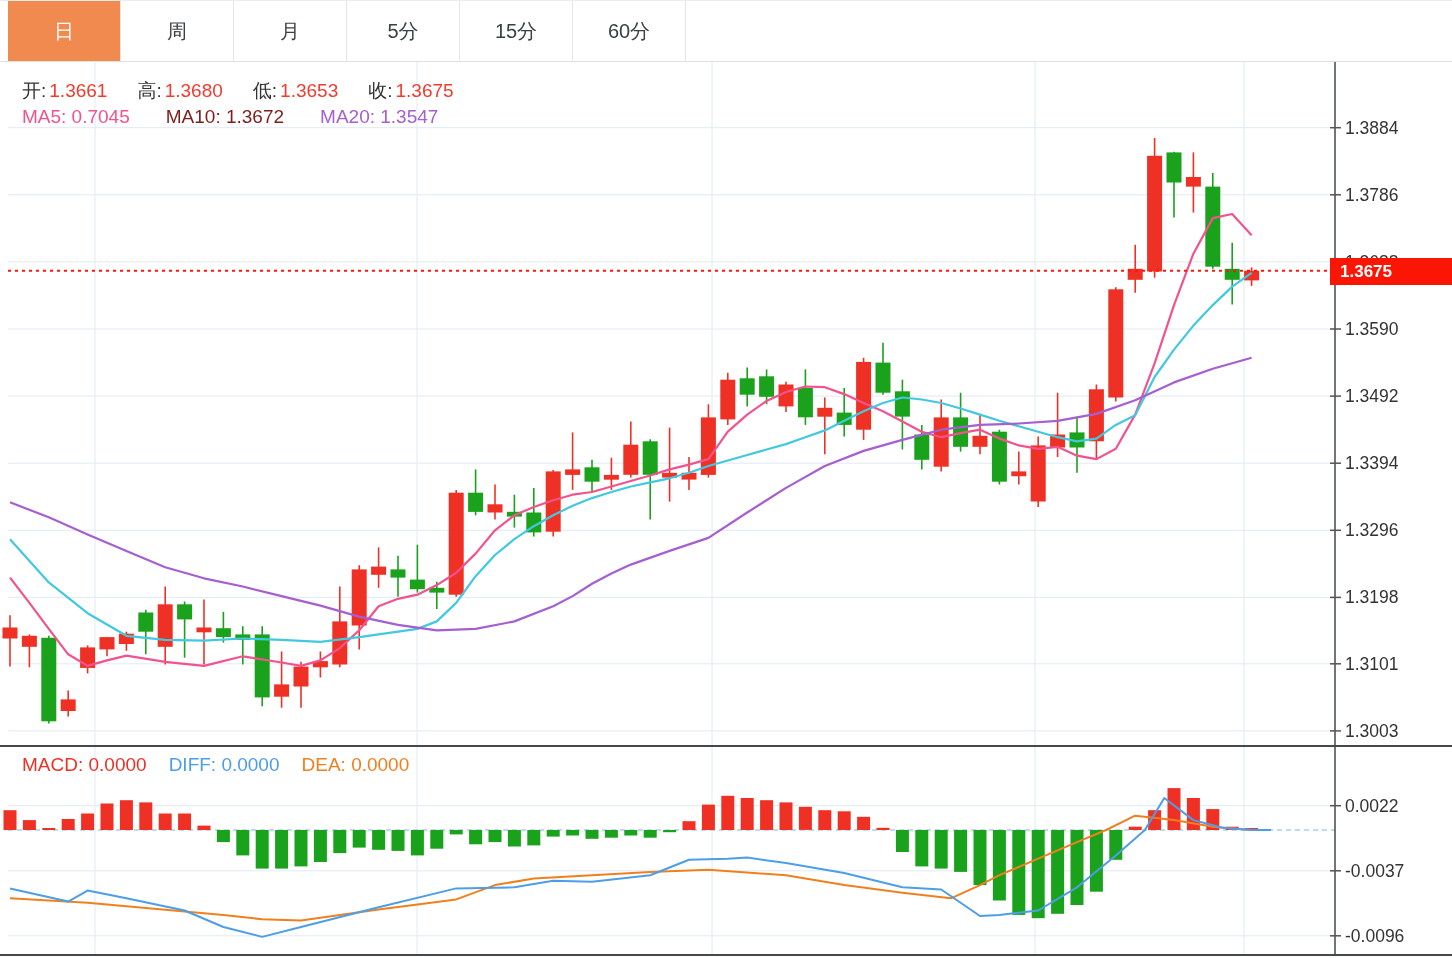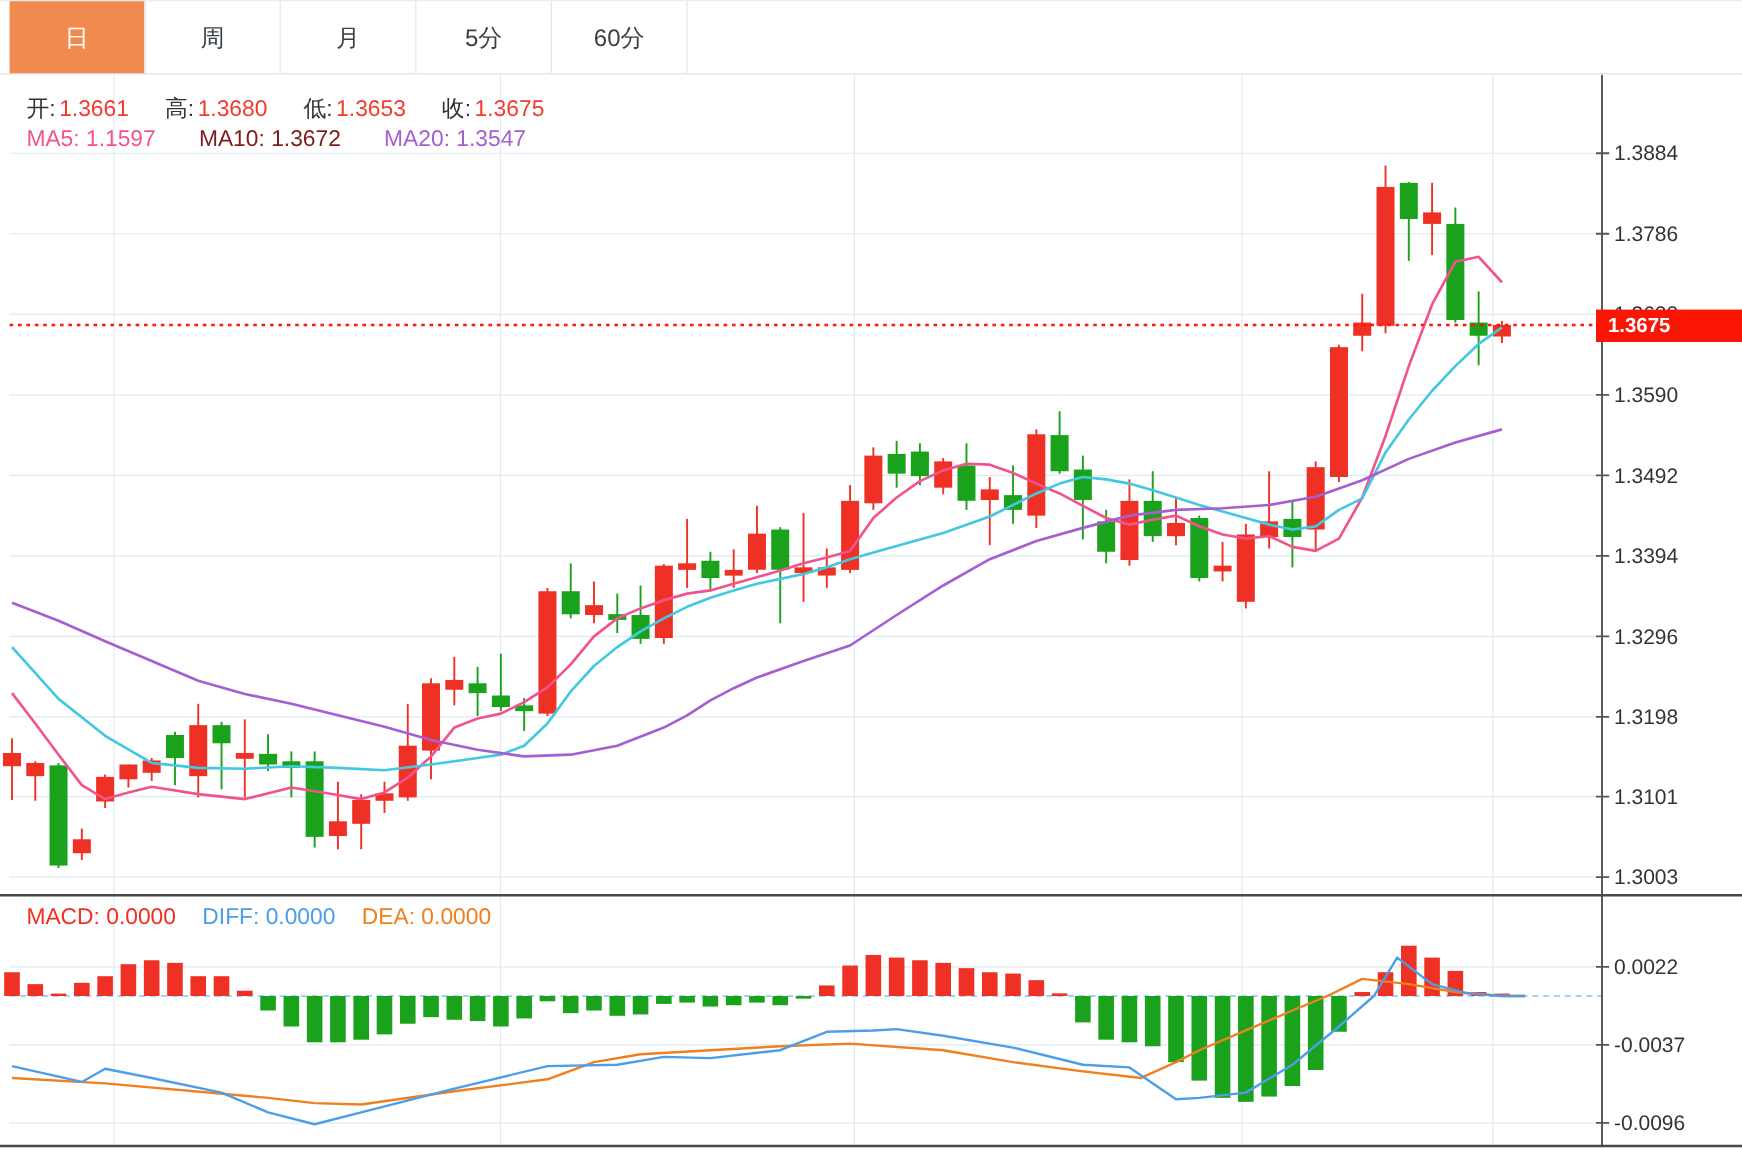--- a/index.html
+++ b/index.html
@@ -24,20 +24,21 @@
 </style>
 </head>
 <body>
 
 <div class="app">
   <div class="tabbar" id="tabbar">
       <div class="tab active">日</div>
       <div class="tab">周</div>
       <div class="tab">月</div>
       <div class="tab">5分</div>
+      <div class="tab">15分</div>
       <div class="tab">60分</div>
     </div>
 
   <svg id="chart-svg" width="1452" height="958" viewBox="0 0 1452 958">
       <g>
         <line x1="95" y1="62" x2="95" y2="955" stroke="#e0eaf3" stroke-width="1"></line>
         <line x1="417" y1="62" x2="417" y2="955" stroke="#e0eaf3" stroke-width="1"></line>
         <line x1="712" y1="62" x2="712" y2="955" stroke="#e0eaf3" stroke-width="1"></line>
         <line x1="1035" y1="62" x2="1035" y2="955" stroke="#e0eaf3" stroke-width="1"></line>
         <line x1="1244" y1="62" x2="1244" y2="955" stroke="#e0eaf3" stroke-width="1"></line>
@@ -294,19 +295,19 @@
         <line x1="1330" y1="935.8" x2="1341" y2="935.8" stroke="#555" stroke-width="1.5"></line>
         <text x="1345" y="941.8" font-size="17.5" fill="#333333">-0.0096</text>
       </g>
       <g>
   <line x1="0" y1="746" x2="1452" y2="746" stroke="#45484d" stroke-width="2"></line>
   <line x1="0" y1="955" x2="1452" y2="955" stroke="#45484d" stroke-width="2"></line>
 </g>
     </svg>
 
   <div class="legend" id="ohlc-legend" style="left:22px;top:78px;"><span class="ohlc-pair"><span style="color: rgb(51, 51, 51);">开:</span><span class="val" style="color: rgb(242, 59, 46);">1.3661</span></span><span class="ohlc-pair"><span style="color: rgb(51, 51, 51);">高:</span><span class="val" style="color: rgb(242, 59, 46);">1.3680</span></span><span class="ohlc-pair"><span style="color: rgb(51, 51, 51);">低:</span><span class="val" style="color: rgb(242, 59, 46);">1.3653</span></span><span class="ohlc-pair"><span style="color: rgb(51, 51, 51);">收:</span><span class="val" style="color: rgb(242, 59, 46);">1.3675</span></span></div>
-  <div class="legend" id="ma-legend" style="left:22px;top:106px;"><span class="ma-item" style="color: rgb(242, 83, 143);">MA5: 1.1597</span><span class="ma-item" style="color: #7f1d1d;">MA10: 1.3672</span><span class="ma-item" style="color: rgb(165, 95, 208);">MA20: 1.3547</span></div>
+  <div class="legend" id="ma-legend" style="left:22px;top:106px;"><span class="ma-item" style="color: rgb(242, 83, 143);">MA5: 0.7045</span><span class="ma-item" style="color: #7f1d1d;">MA10: 1.3672</span><span class="ma-item" style="color: rgb(165, 95, 208);">MA20: 1.3547</span></div>
   <div class="legend" id="macd-legend" style="left:22px;top:754px;text-decoration:underline;"><span class="macd-item" style="color: rgb(238, 49, 36);">MACD: 0.0000</span><span class="macd-item" style="color: rgb(77, 158, 232);">DIFF: 0.0000</span><span class="macd-item" style="color: rgb(240, 128, 31);">DEA: 0.0000</span></div>
 
   <div class="price-tag">
     <span>1.3675</span>
   </div>
 </div>
 
 </body></html>

